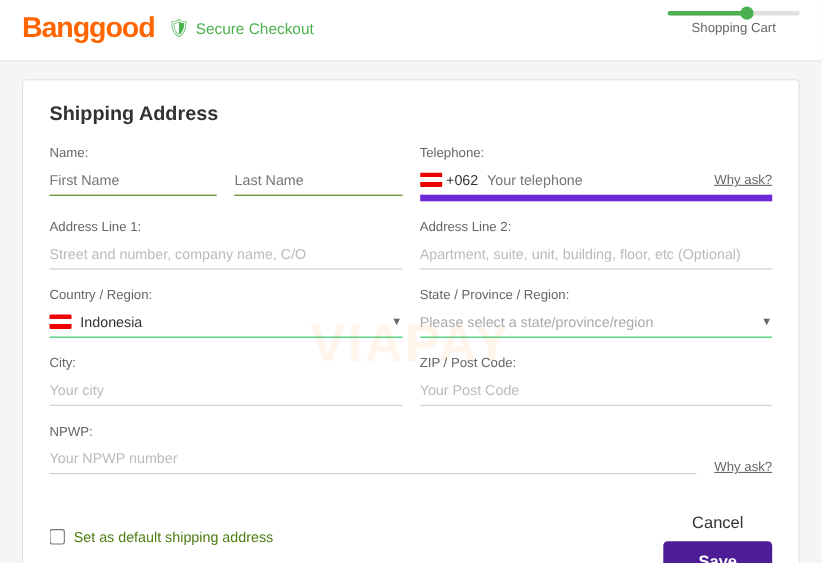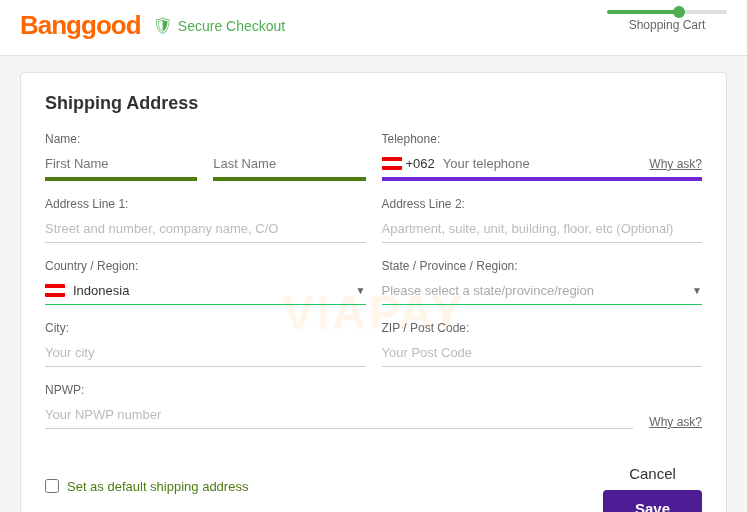--- a/index.html
+++ b/index.html
@@ -144,37 +144,37 @@
     
     .name-row {
       display: flex;
       gap: 16px;
     }
     .name-group {
       flex: 1;
     }
     .name-input {
       border: none;
-      border-bottom: 4px solid #4d7c0f;
+      border-bottom: 1px solid #4d7c0f;
       padding: 6px 0;
       font-size: 13px;
       color: #4c1d95;
       background: transparent;
       outline: none;
       width: 100%;
     }
 
     
     .tel-group {
       position: relative;
     }
     .tel-inner {
       display: flex;
-      align-items: flex-end;
-      border-bottom: 4px solid #6d28d9;
+      align-items: flex-start;
+      border-bottom: 6px solid #6d28d9;
       padding: 6px 0;
     }
     .flag-code {
       display: flex;
       align-items: center;
       gap: 4px;
       margin-right: 8px;
       font-size: 13px;
       color: #333;
       white-space: nowrap;

